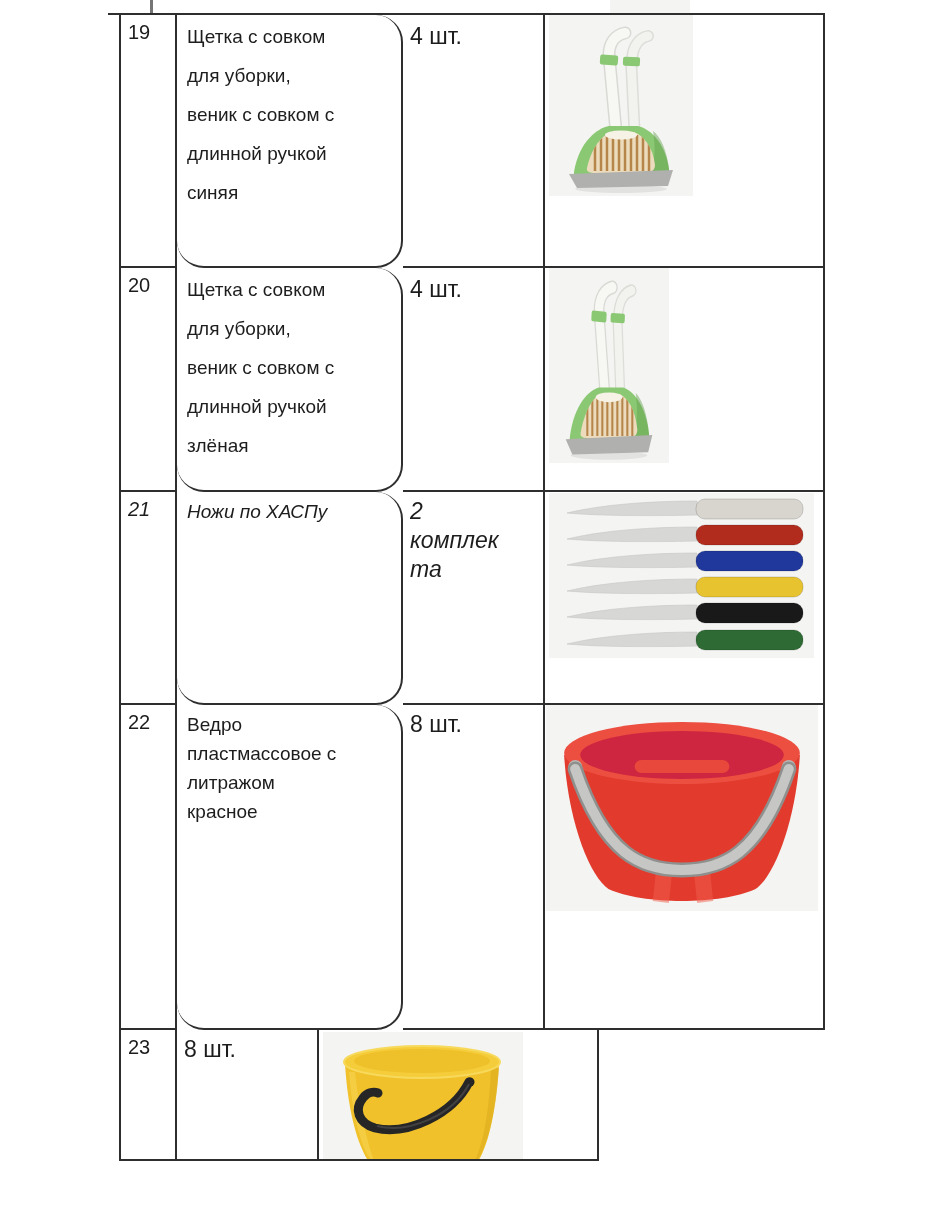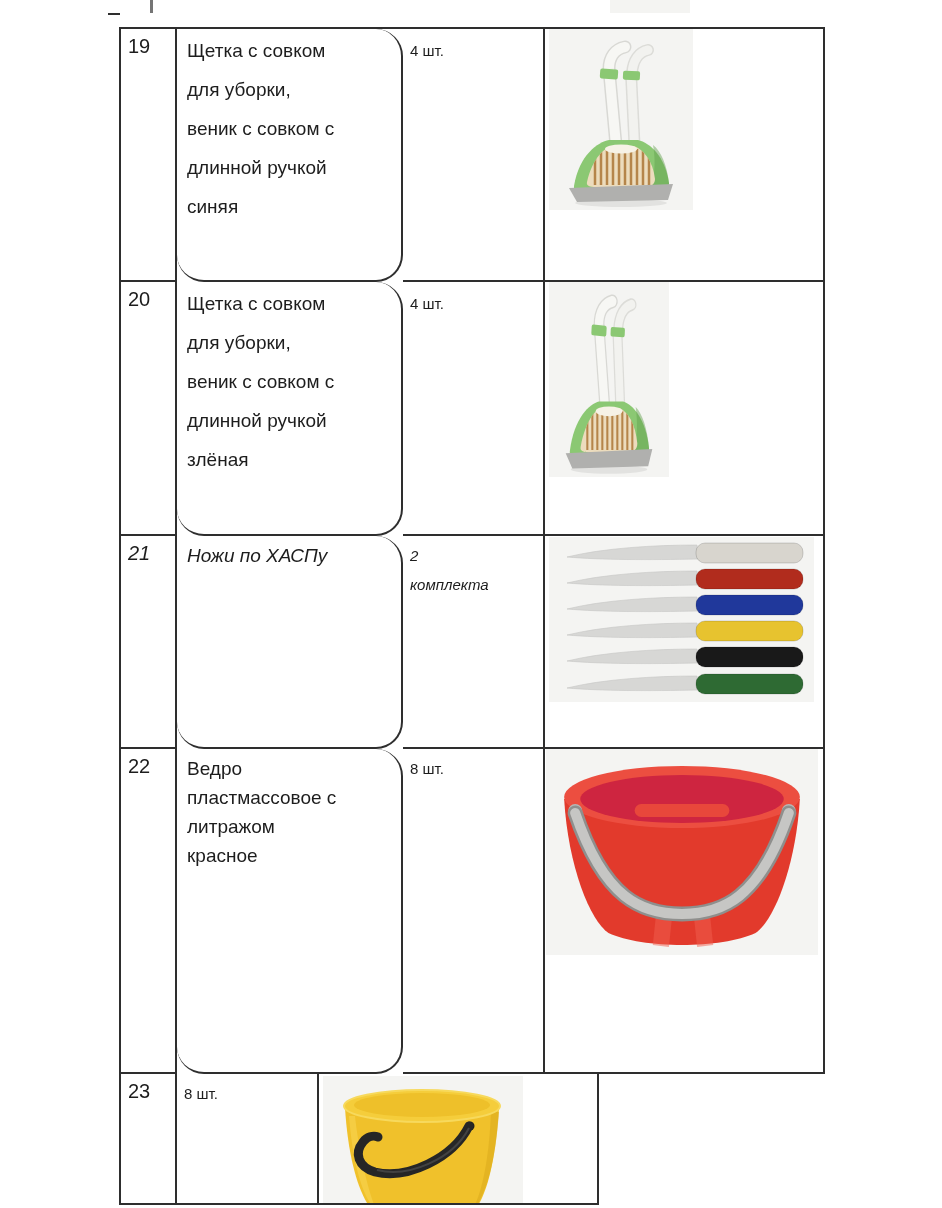--- a/index.html
+++ b/index.html
@@ -4,30 +4,30 @@
 <style>
   :root { --bc:#2e2e2e; --imgbg:#f4f4f2; }
   html,body{margin:0;padding:0;}
   body{
     width:942px;height:1208px;position:relative;overflow:hidden;background:#ffffff;
     font-family:"Liberation Sans","DejaVu Sans",sans-serif;color:#1d1d1d;
   }
   .frag-divider{position:absolute;left:150px;top:0;width:3px;height:13px;background:#757575;}
   .frag-image{position:absolute;left:610px;top:0;width:80px;height:13px;background:#f4f4f2;}
   .frag-borderext{position:absolute;left:108px;top:13px;width:12px;height:2px;background:var(--bc);}
-  .tbl{position:absolute;left:119px;top:27px;border-top:2px solid var(--bc);border-left:2px solid var(--bc);}
+  .tbl{position:absolute;left:119px;top:13px;border-top:2px solid var(--bc);border-left:2px solid var(--bc);}
   .row{display:flex;}
   .cell{border-right:2px solid var(--bc);border-bottom:2px solid var(--bc);box-sizing:border-box;height:100%;overflow:hidden;background:#fff;}
   .c-num{width:56px;font-size:20px;padding:4px 0 0 7px;line-height:26px;}
   .c-desc{width:226px;border-radius:27px;}
   .c-qty{width:142px;}
   .c-img{width:280px;}
-  .r19{height:253px;} .r20{height:254px;} .r21{height:213px;font-style:italic;} .r22{height:325px;} .r23{height:131px;}
+  .r19{height:253px;} .r20{height:224px;} .r21{height:213px;font-style:italic;} .r22{height:325px;} .r23{height:131px;}
   .desc{font-size:19px;width:156px;padding:2px 0 0 10px;overflow-wrap:break-word;}
-  .qty{font-size:15px;width:89px;padding:2px 0 0 7px;overflow-wrap:break-word;}
+  .qty{font-size:23px;width:89px;padding:2px 0 0 7px;overflow-wrap:break-word;}
   .lh2{line-height:39px;}
   .lh1{line-height:29px;padding-top:5px;}
   .imgbox{background:var(--imgbg);}
   .imgbox svg{display:block;width:100%;height:100%;}
   .ib-dustpan-a{width:144px;height:181px;margin:0 0 0 4px;}
   .ib-dustpan-b{width:120px;height:195px;margin:0 0 0 4px;}
   .ib-knives{width:265px;height:165px;margin:1px 0 0 4px;}
   .ib-redbucket{width:272px;height:206px;margin:0 0 0 1px;}
   .ib-yellowbucket{width:200px;height:161px;margin:2px 0 0 4px;}
 </style>

